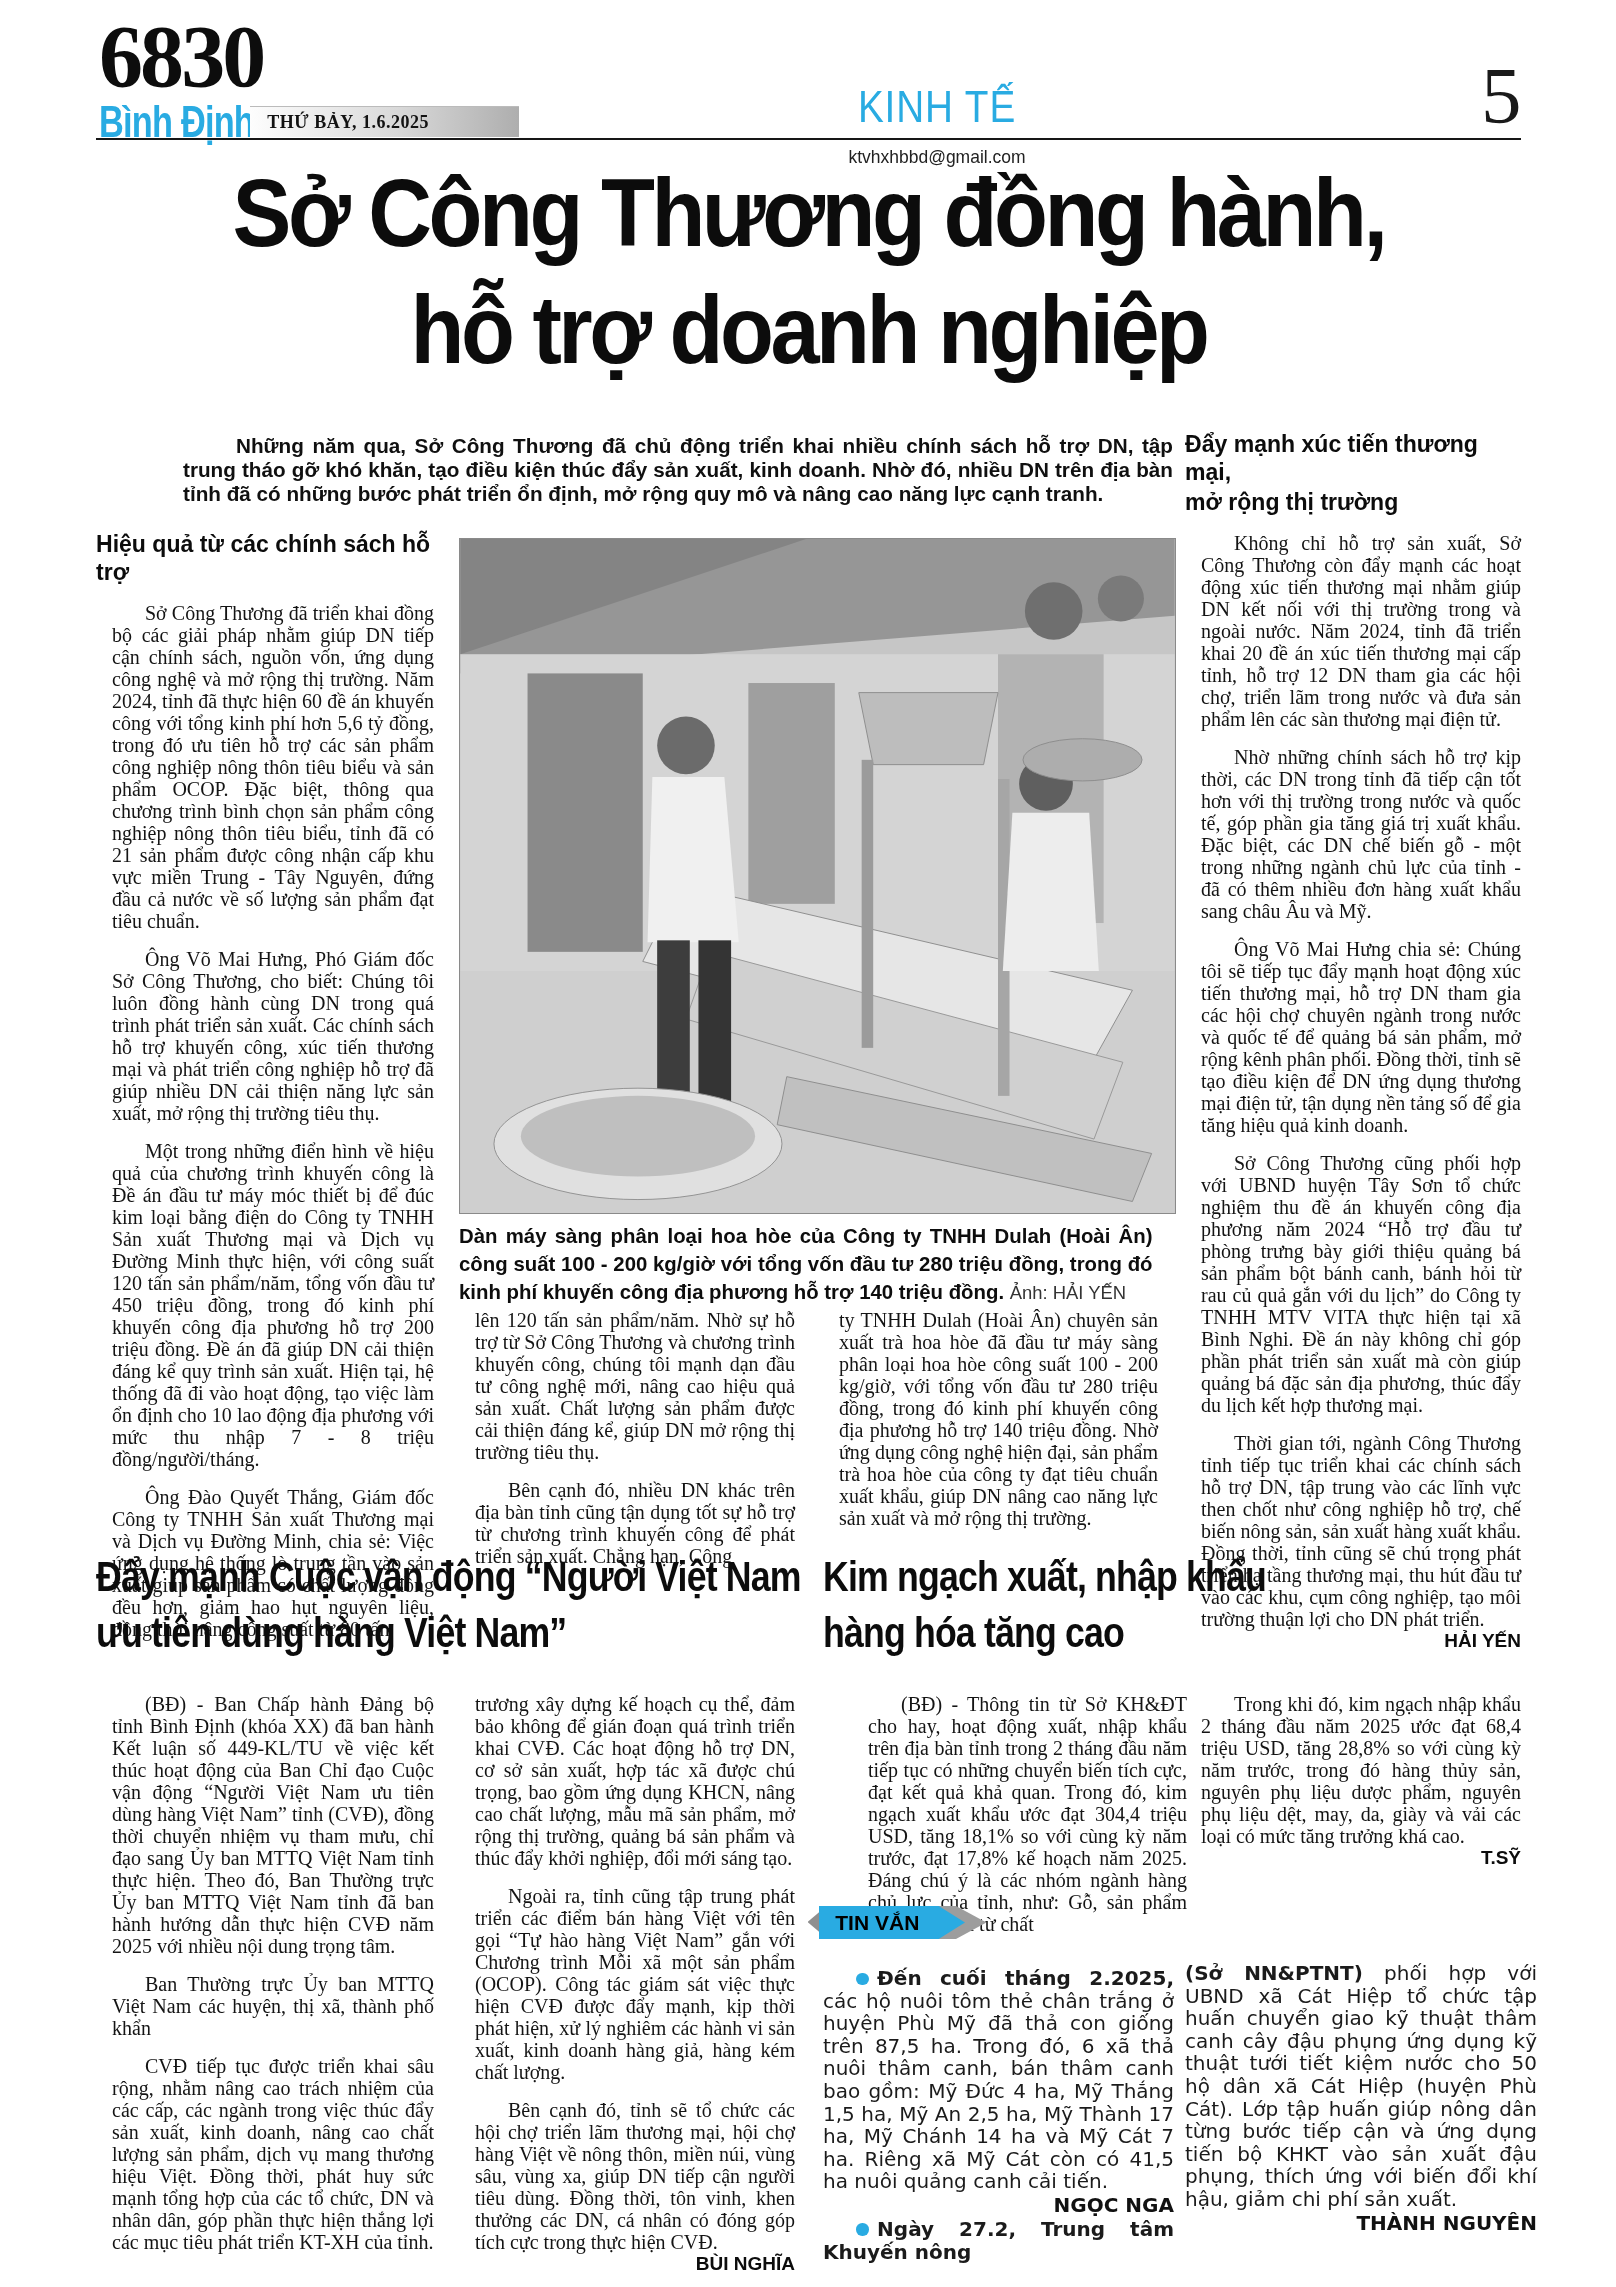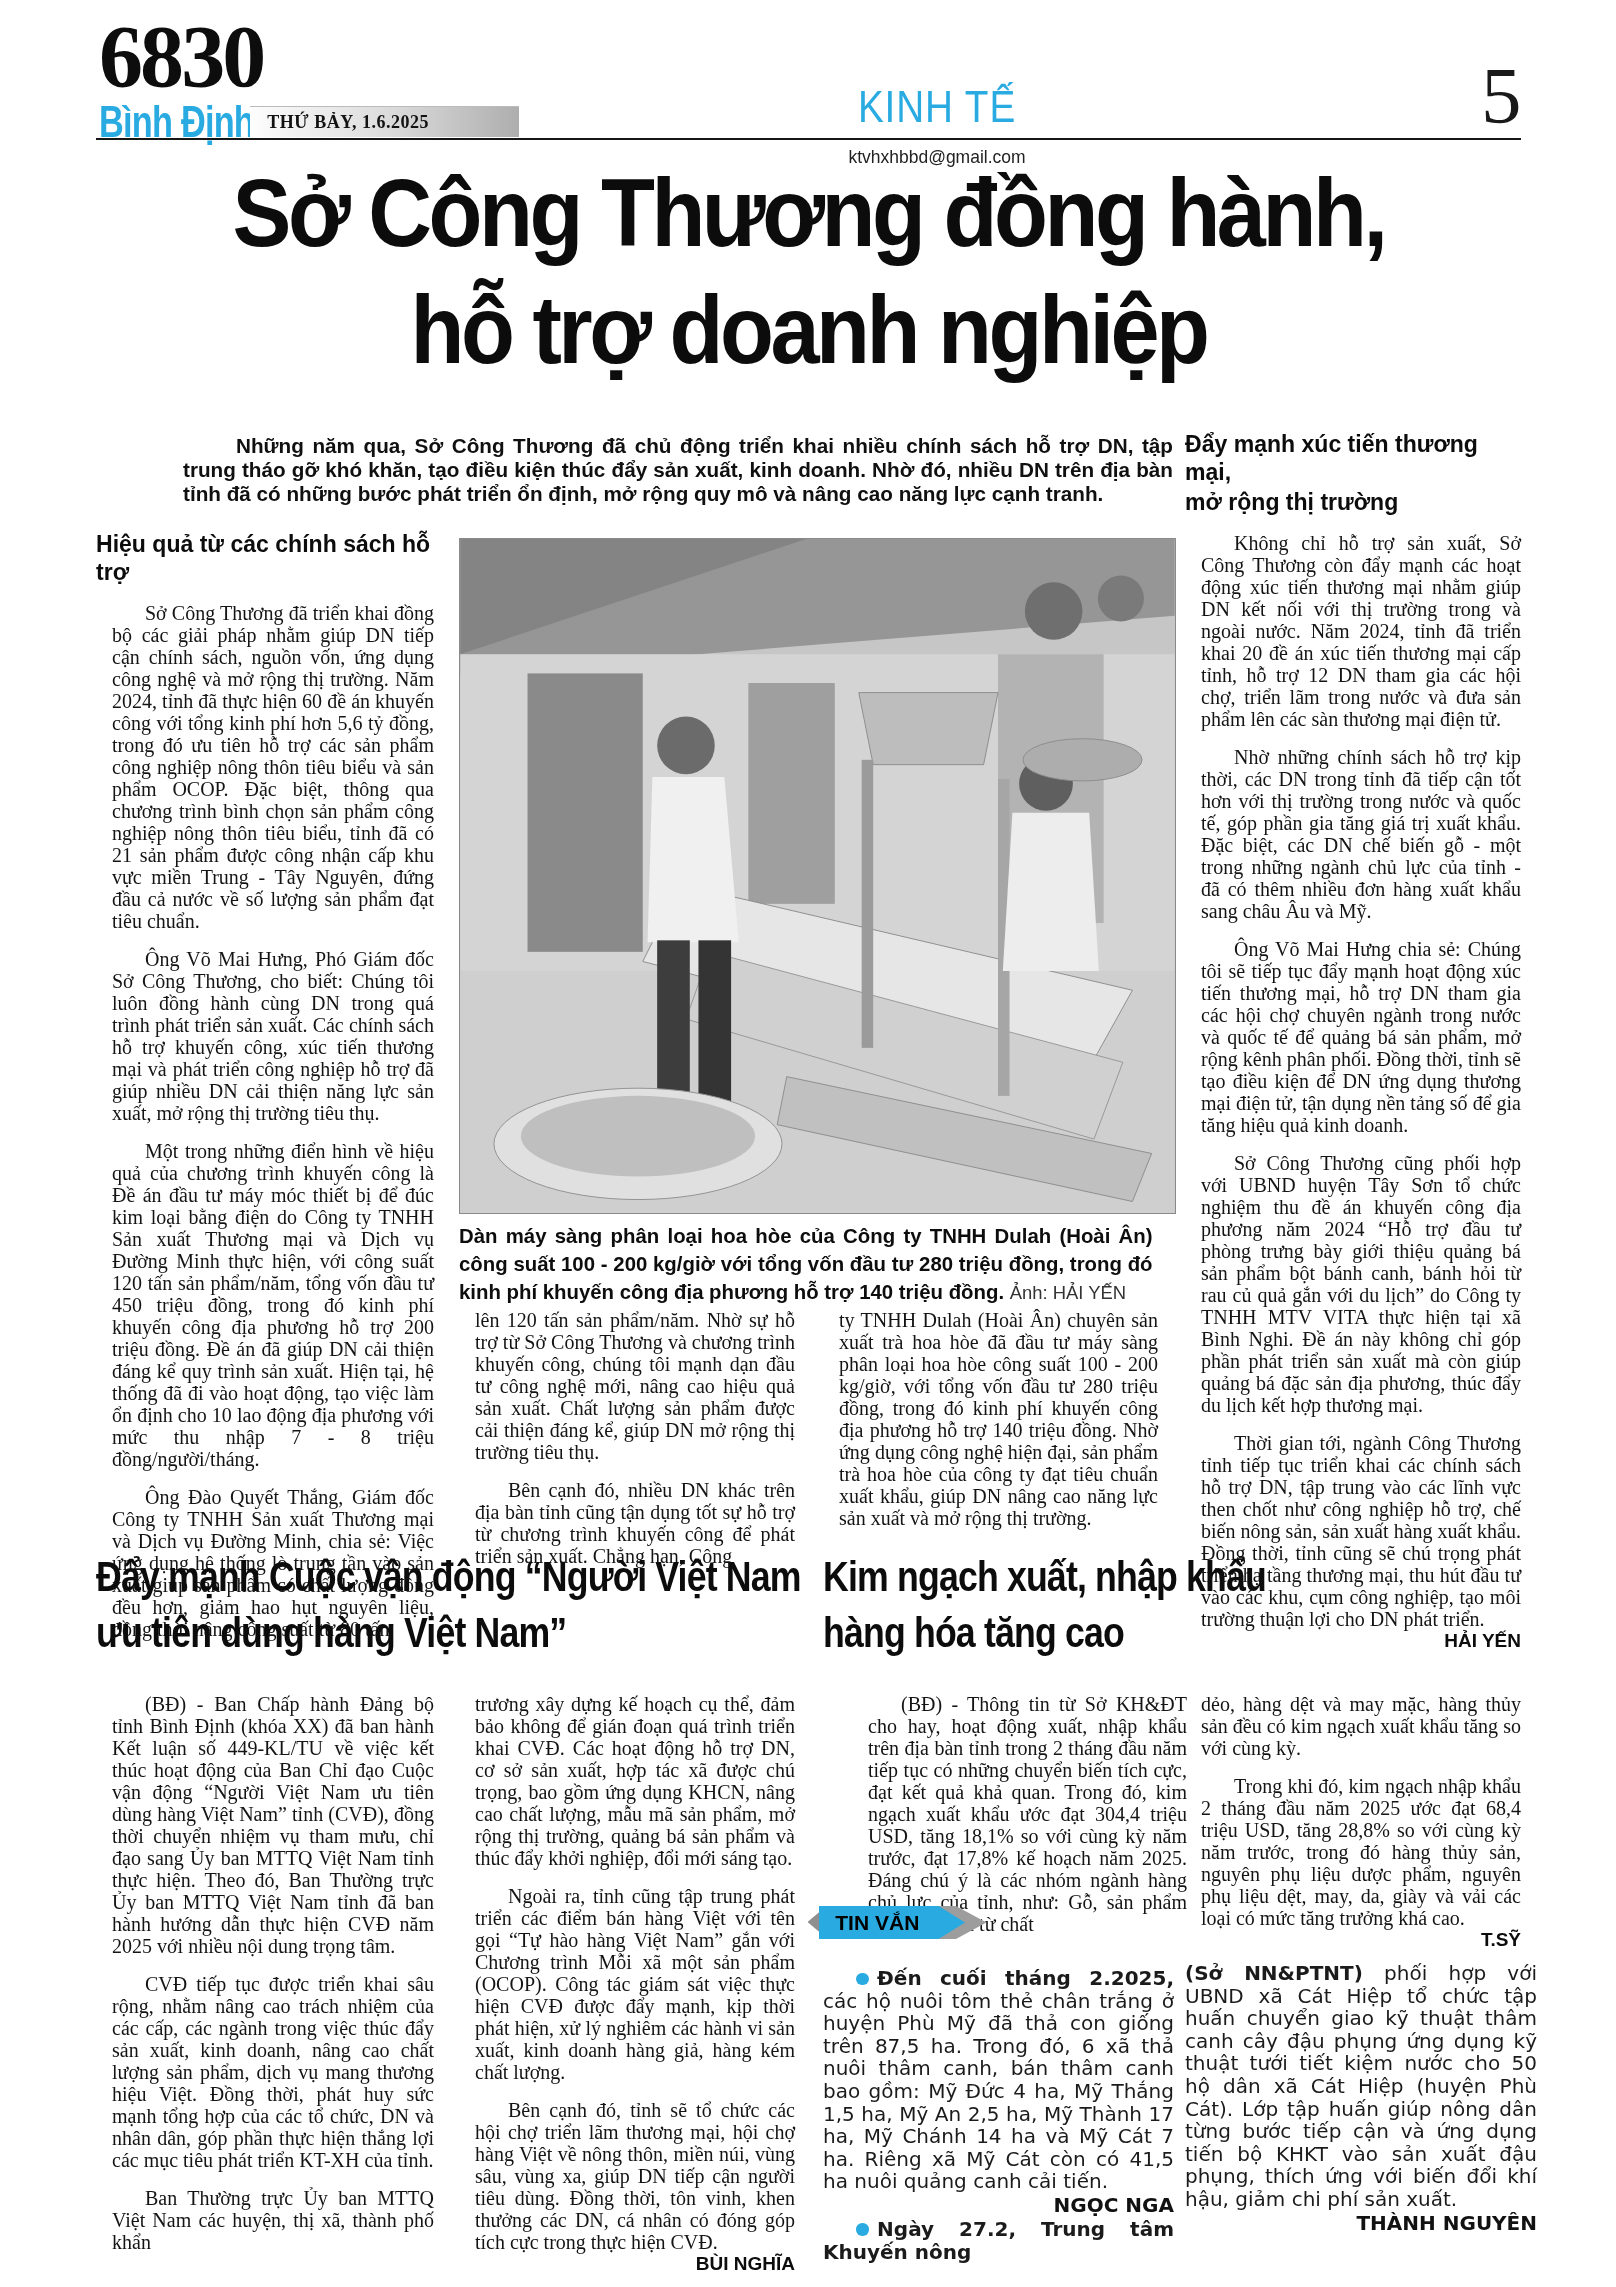--- a/index.html
+++ b/index.html
@@ -141,38 +141,37 @@
   <p>Sở Công Thương cũng phối hợp với UBND huyện Tây Sơn tổ chức nghiệm thu đề án khuyến công địa phương năm 2024 “Hỗ trợ đầu tư phòng trưng bày giới thiệu quảng bá sản phẩm bột bánh canh, bánh hỏi từ rau củ quả gắn với du lịch” do Công ty TNHH MTV VITA thực hiện tại xã Bình Nghi. Đề án này không chỉ góp phần phát triển sản xuất mà còn giúp quảng bá đặc sản địa phương, thúc đẩy du lịch kết hợp thương mại.</p>
   <p><span>Thời gian tới, ngành Công Thương tỉnh tiếp tục triển khai các chính sách hỗ trợ DN, tập trung vào các lĩnh vực then chốt như công nghiệp hỗ trợ, chế biến nông sản, sản xuất hàng xuất khẩu. Đồng thời, tỉnh cũng sẽ chú trọng phát triển hạ tầng thương mại, thu hút đầu tư vào các khu, cụm công nghiệp, tạo môi trường thuận lợi cho DN phát triển.</span><span class="byline">HẢI YẾN</span></p>
 </div>
 
 <div class="abs sub-headline" style="left:96px;top:1549px;">
   <div class="hl">Đẩy mạnh Cuộc vận động “Người Việt Nam</div>
   <div class="hl">ưu tiên dùng hàng Việt Nam”</div>
 </div>
 <div class="abs bodytext" style="left:96px;top:1677px;width:354px;">
   <p>(BĐ) - Ban Chấp hành Đảng bộ tỉnh Bình Định (khóa XX) đã ban hành Kết luận số 449-KL/TU về việc kết thúc hoạt động của Ban Chỉ đạo Cuộc vận động “Người Việt Nam ưu tiên dùng hàng Việt Nam” tỉnh (CVĐ), đồng thời chuyển nhiệm vụ tham mưu, chỉ đạo sang Ủy ban MTTQ Việt Nam tỉnh thực hiện. Theo đó, Ban Thường trực Ủy ban MTTQ Việt Nam tỉnh đã ban hành hướng dẫn thực hiện CVĐ năm 2025 với nhiều nội dung trọng tâm.</p>
+  <p>Ban Thường trực Ủy ban MTTQ Việt Nam các huyện, thị xã, thành phố khẩn</p>
   <p>CVĐ tiếp tục được triển khai sâu rộng, nhằm nâng cao trách nhiệm của các cấp, các ngành trong việc thúc đẩy sản xuất, kinh doanh, nâng cao chất lượng sản phẩm, dịch vụ mang thương hiệu Việt. Đồng thời, phát huy sức mạnh tổng hợp của các tổ chức, DN và nhân dân, góp phần thực hiện thắng lợi các mục tiêu phát triển KT-XH của tỉnh.</p>
-  <p>Ban Thường trực Ủy ban MTTQ Việt Nam các huyện, thị xã, thành phố khẩn</p>
 </div>
 <div class="abs bodytext" style="left:459px;top:1677px;width:352px;">
   <p class="noind">trương xây dựng kế hoạch cụ thể, đảm bảo không để gián đoạn quá trình triển khai CVĐ. Các hoạt động hỗ trợ DN, cơ sở sản xuất, hợp tác xã được chú trọng, bao gồm ứng dụng KHCN, nâng cao chất lượng, mẫu mã sản phẩm, mở rộng thị trường, quảng bá sản phẩm và thúc đẩy khởi nghiệp, đổi mới sáng tạo.</p>
   <p>Ngoài ra, tỉnh cũng tập trung phát triển các điểm bán hàng Việt với tên gọi “Tự hào hàng Việt Nam” gắn với Chương trình Mỗi xã một sản phẩm (OCOP). Công tác giám sát việc thực hiện CVĐ được đẩy mạnh, kịp thời phát hiện, xử lý nghiêm các hành vi sản xuất, kinh doanh hàng giả, hàng kém chất lượng.</p>
   <p><span>Bên cạnh đó, tỉnh sẽ tổ chức các hội chợ triển lãm thương mại, hội chợ hàng Việt về nông thôn, miền núi, vùng sâu, vùng xa, giúp DN tiếp cận người tiêu dùng. Đồng thời, tôn vinh, khen thưởng các DN, cá nhân có đóng góp tích cực trong thực hiện CVĐ.</span><span class="byline">BÙI NGHĨA</span></p>
 </div>
 
 <div class="abs sub-headline" style="left:823px;top:1549px;">
   <div class="hl">Kim ngạch xuất, nhập khẩu</div>
   <div class="hl">hàng hóa tăng cao</div>
 </div>
 <div class="abs bodytext" style="left:852px;top:1677px;width:351px;">
   <p>(BĐ) - Thông tin từ Sở KH&amp;ĐT cho hay, hoạt động xuất, nhập khẩu trên địa bàn tỉnh trong 2 tháng đầu năm tiếp tục có những chuyển biến tích cực, đạt kết quả khả quan. Trong đó, kim ngạch xuất khẩu ước đạt 304,4 triệu USD, tăng 18,1% so với cùng kỳ năm trước, đạt 17,8% kế hoạch năm 2025. Đáng chú ý là các nhóm ngành hàng chủ lực của tỉnh, như: Gỗ, sản phẩm gỗ, sản phẩm từ chất</p>
 </div>
 <div class="abs bodytext" style="left:1185px;top:1677px;width:352px;">
-  <p class="noind">dẻo, hàng dệt và may mặc, hàng thủy sản đều có kim ngạch xuất khẩu tăng so với cùng kỳ.</p>
   <p><span>Trong khi đó, kim ngạch nhập khẩu 2 tháng đầu năm 2025 ước đạt 68,4 triệu USD, tăng 28,8% so với cùng kỳ năm trước, trong đó hàng thủy sản, nguyên phụ liệu dược phẩm, nguyên phụ liệu dệt, may, da, giày và vải các loại có mức tăng trưởng khá cao.</span><span class="byline">T.SỸ</span></p>
 </div>
 
 <div class="abs tv-banner" style="left:819px;top:1906px;">
   <div class="tv-tail"></div>
   <div class="tv-gray"></div>
   <div class="tv-blue">TIN VẮN</div>
 </div>
 <div class="abs tinvan" style="left:823px;top:1967px;width:351px;">
   <p><span class="dot"></span><b>Đến cuối tháng 2.2025,</b><span> các hộ nuôi tôm thẻ chân trắng ở huyện Phù Mỹ đã thả con giống trên 87,5 ha. Trong đó, 6 xã thả nuôi thâm canh, bán thâm canh bao gồm: Mỹ Đức 4 ha, Mỹ Thắng 1,5 ha, Mỹ An 2,5 ha, Mỹ Thành 17 ha, Mỹ Chánh 14 ha và Mỹ Cát 7 ha. Riêng xã Mỹ Cát còn có 41,5 ha nuôi quảng canh cải tiến.</span></p>

